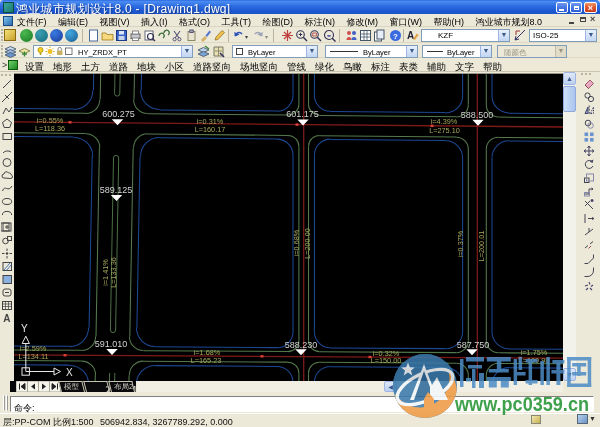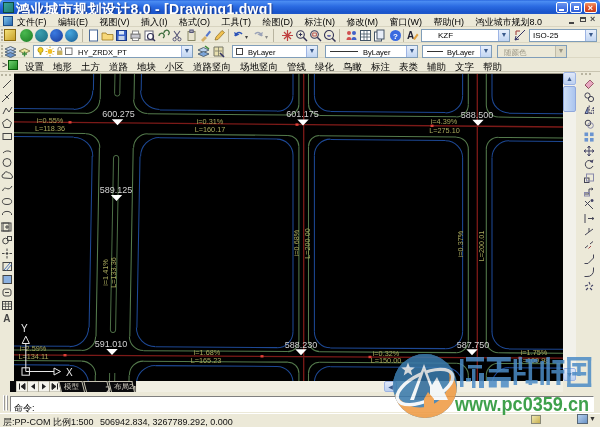--- a/index.html
+++ b/index.html
@@ -6,21 +6,21 @@
 .abs{position:absolute}
 .combo{position:absolute;background:#fff;border:1px solid #7f9db9;height:13px;font-size:8px;color:#000}
 .combo .arr{position:absolute;right:0;top:0;width:11px;height:11px;background:linear-gradient(180deg,#e8f0fc,#c2d5f2);border-left:1px solid #9db4e4;text-align:center;line-height:10px;font-size:7px;color:#3a5a8c}
 .tbtn{position:absolute;height:12px;background:#ece9d8;border:1px solid;border-color:#fff #9a9785 #9a9785 #fff;font-size:8px;color:#222;text-align:center;line-height:11px}
 </style></head><body>
 
 <div class="abs" style="left:0;top:0;width:600px;height:14px;background:linear-gradient(180deg,#2a67de 0%,#4a8cf2 10%,#2b6be2 45%,#1a55cc 85%,#1e56c8 100%);border-radius:4px 4px 0 0"></div>
 
 <div class="abs" style="left:3px;top:2px;width:11px;height:11px;background:linear-gradient(135deg,#3aa6a0,#1c7a6e);border:1px solid #0d4a40"></div>
 
-<div class="abs" style="left:16px;top:1px;font-size:14px;font-weight:bold;color:#fff;letter-spacing:0.3px;text-shadow:1px 1px 1px #1a3a8a">鸿业城市规划设计8.0 - [Drawing1.dwg]</div>
+<div class="abs" style="left:16px;top:1px;font-size:12px;font-weight:normal;color:#fff;letter-spacing:0.3px;text-shadow:1px 1px 1px #1a3a8a">鸿业城市规划设计8.0 - [Drawing1.dwg]</div>
 
 <div class="abs" style="left:556px;top:2px;width:12px;height:11px;border-radius:2px;background:linear-gradient(180deg,#6b96ef,#2b5cd8);border:1px solid #fff">
     <div class="abs" style="left:2px;top:6px;width:5px;height:2px;background:#fff"></div>
   </div>
 <div class="abs" style="left:570px;top:2px;width:12px;height:11px;border-radius:2px;background:linear-gradient(180deg,#6b96ef,#2b5cd8);border:1px solid #fff">
     <div class="abs" style="left:2.5px;top:2.5px;width:5px;height:4.5px;border:1px solid #fff;border-top-width:2px"></div>
   </div>
 
 <div class="abs" style="left:584px;top:2px;width:13px;height:11px;border-radius:2px;background:linear-gradient(180deg,#f09a6a,#e25d33 40%,#c93a18);border:1px solid #fff;color:#fff;font-size:9px;line-height:10px;text-align:center;font-weight:bold">×</div>
 

